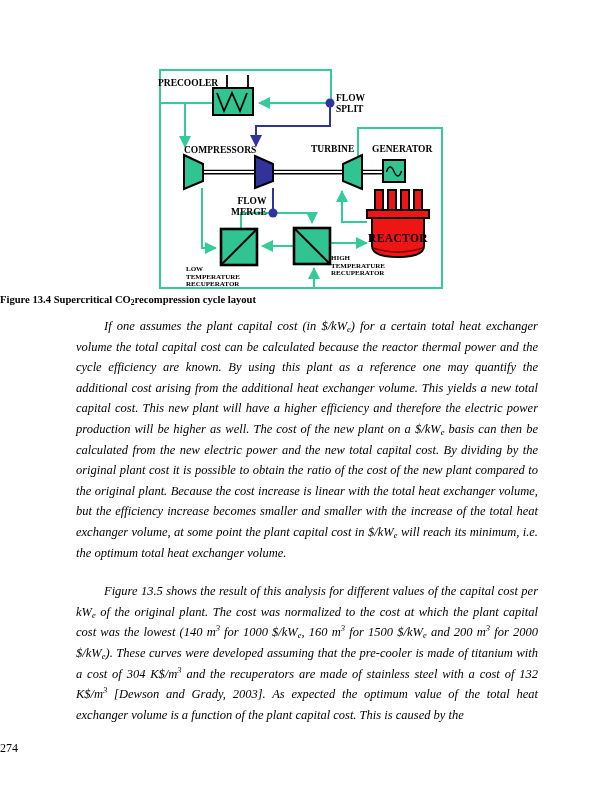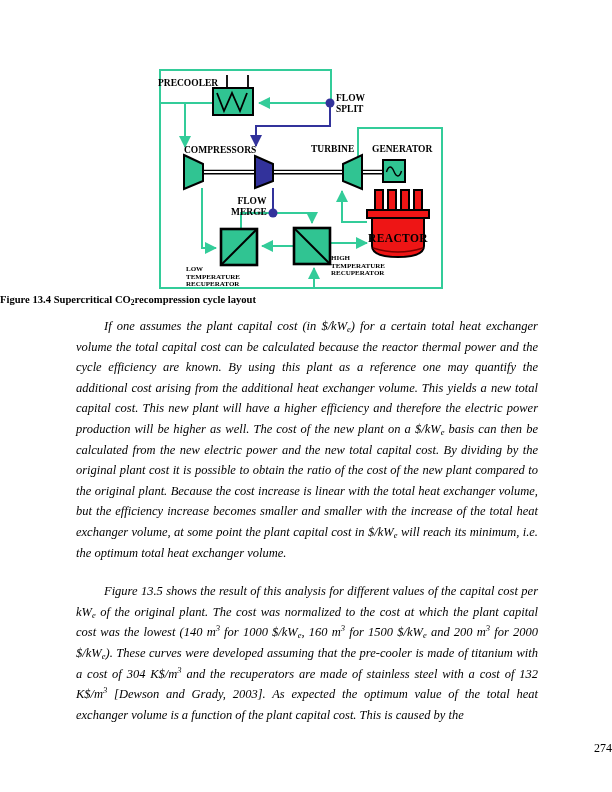--- a/index.html
+++ b/index.html
@@ -28,21 +28,21 @@
   .bodytext {
     position:absolute; top:316px; left:76px; width:462px;
     font-size:12.5px; line-height:20.6px; text-align:justify;
   }
   .bodytext p { margin:0 0 18px 0; text-indent:28px;font-style:italic; }
   .bodytext sub { font-size:8.5px; vertical-align:-2px; line-height:0; }
   .bodytext sup { font-size:8.5px; vertical-align:5px;  line-height:0; }
   
   .pagenum {
     position:absolute; top:741px; left:0; width:100%;
-    text-align:right; font-size:12px;
+    text-align:left; font-size:12px;
   }
 </style>
 </head>
 <body>
 
 <div class="page">
 
   <svg class="diagram" width="612" height="312" viewBox="0 0 612 312" xmlns="http://www.w3.org/2000/svg">
     <defs>
       <marker id="arrT" markerWidth="7" markerHeight="7" refX="5.5" refY="3" orient="auto">

